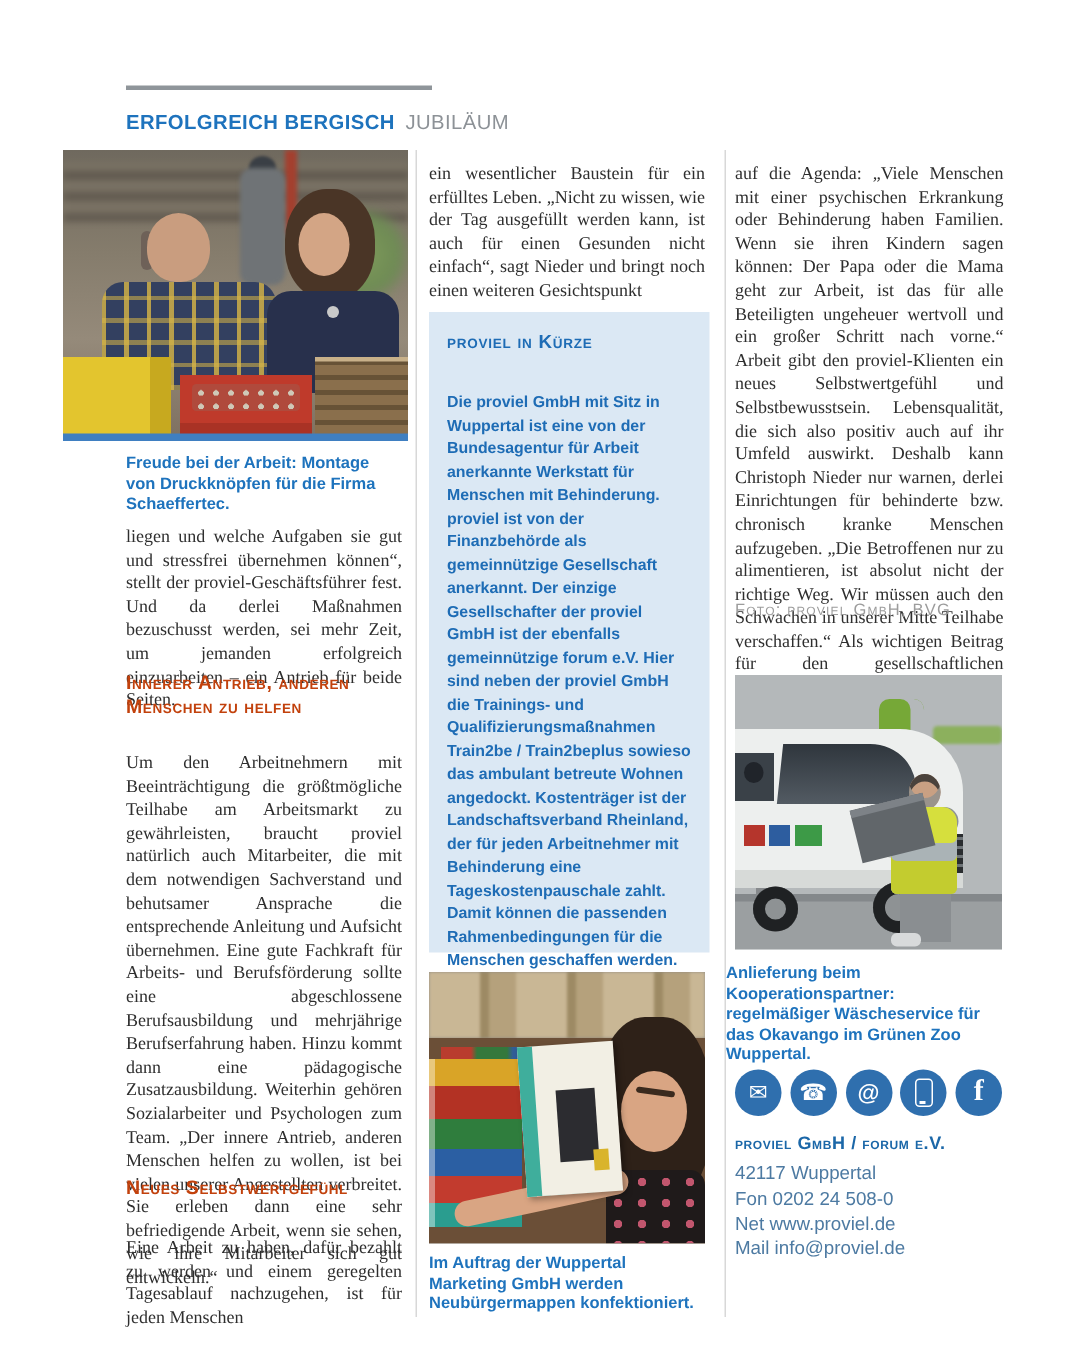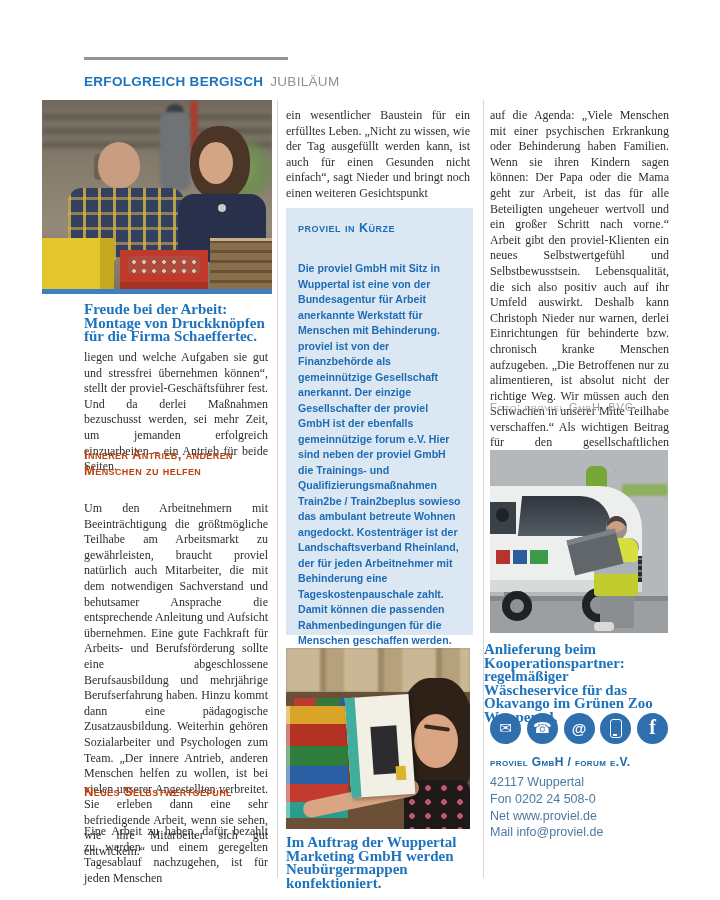--- a/index.html
+++ b/index.html
@@ -12,22 +12,22 @@
   .mag-header .strong{color:#1e73bd;font-weight:700;}
   .mag-header .light{color:#8d9297;font-weight:400;margin-left:7px;}
   .header-rule{left:84px;top:57px;width:204px;height:3px;background:#8f959a;}
   
   .vrule{top:100px;height:778px;width:1px;background:#d8d8d8;}
   
   .bodytext{font-size:12px;line-height:15.6px;text-align:justify;}
   .colheading{font-family:"Liberation Sans",sans-serif;font-weight:700;
               font-variant:small-caps;color:#c2410c;font-size:13px;
               line-height:16px;letter-spacing:.4px;}
-  .caption{font-family:Liberation Serif, serif;font-weight:700;
-           color:#1e73bd;font-size:15px;line-height:13.5px;}
+  .caption{font-family:Liberation Sans, sans-serif;font-weight:700;
+           color:#1e73bd;font-size:11px;line-height:13.5px;}
   
   .infobox{left:286px;top:208px;width:187px;height:427px;background:#dbe8f4;
            box-sizing:border-box;padding:13px 12px;}
   .infobox-title{font-family:"Liberation Sans",sans-serif;font-weight:700;
                  font-variant:small-caps;color:#1e6cb5;font-size:12.5px;
                  letter-spacing:.5px;margin-bottom:26px;}
   .infobox-body{font-family:"Liberation Sans",sans-serif;font-weight:700;
                 color:#1e6cb5;font-size:10.6px;line-height:15.5px;}
   
   .credits{font-family:"Liberation Sans",sans-serif;font-variant:small-caps;

